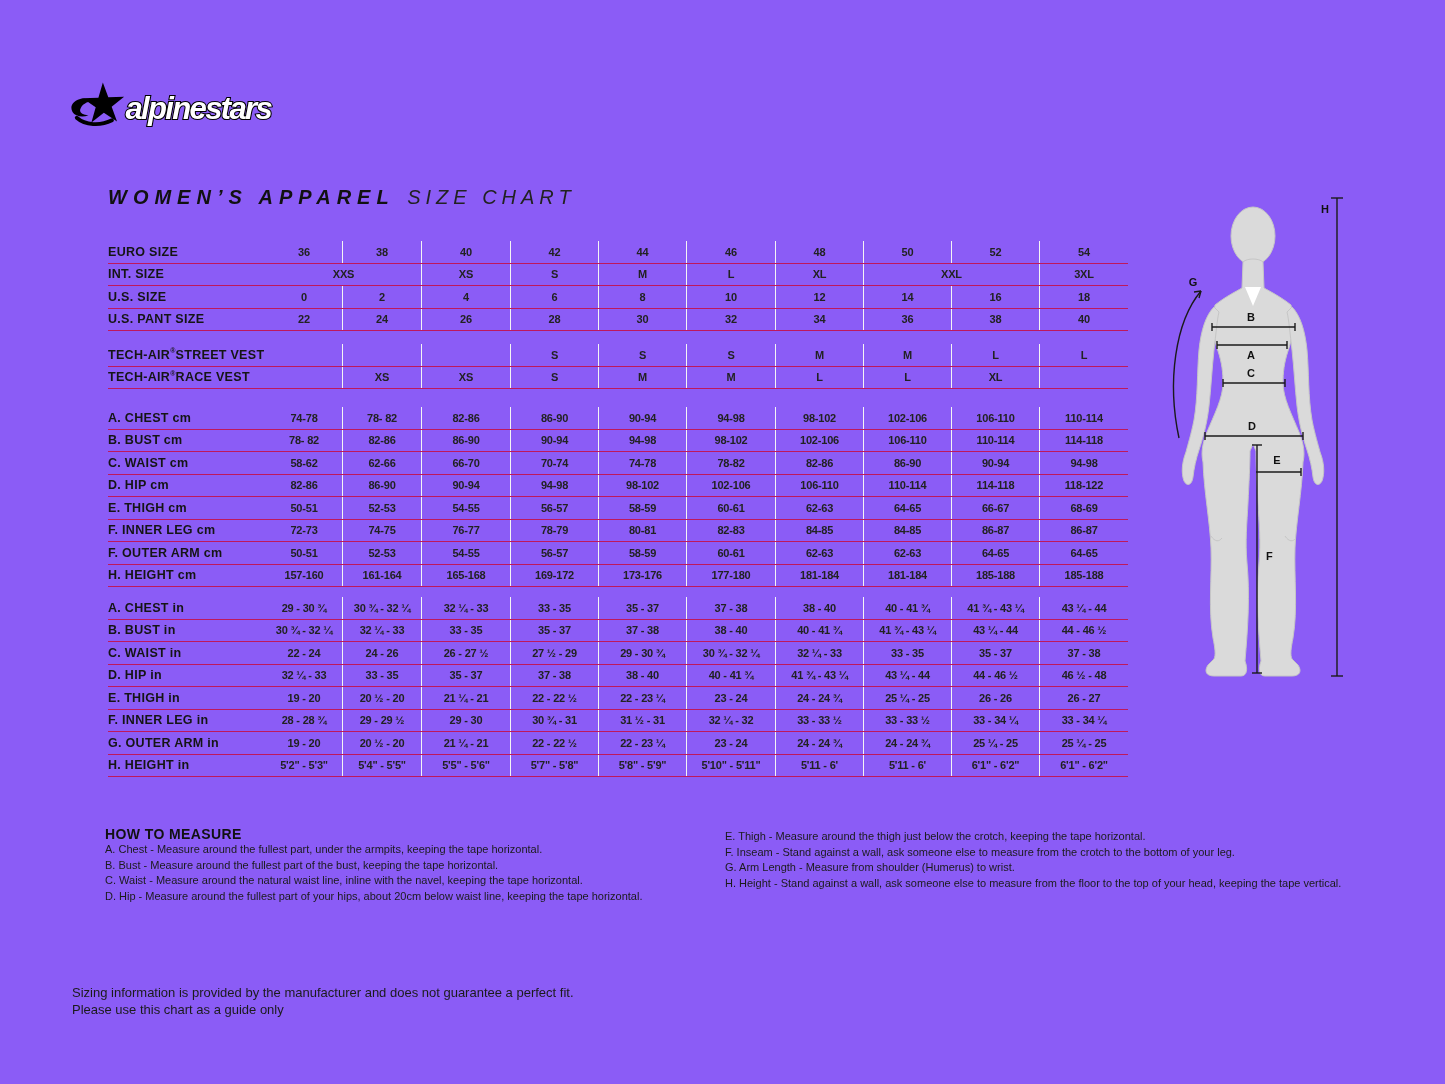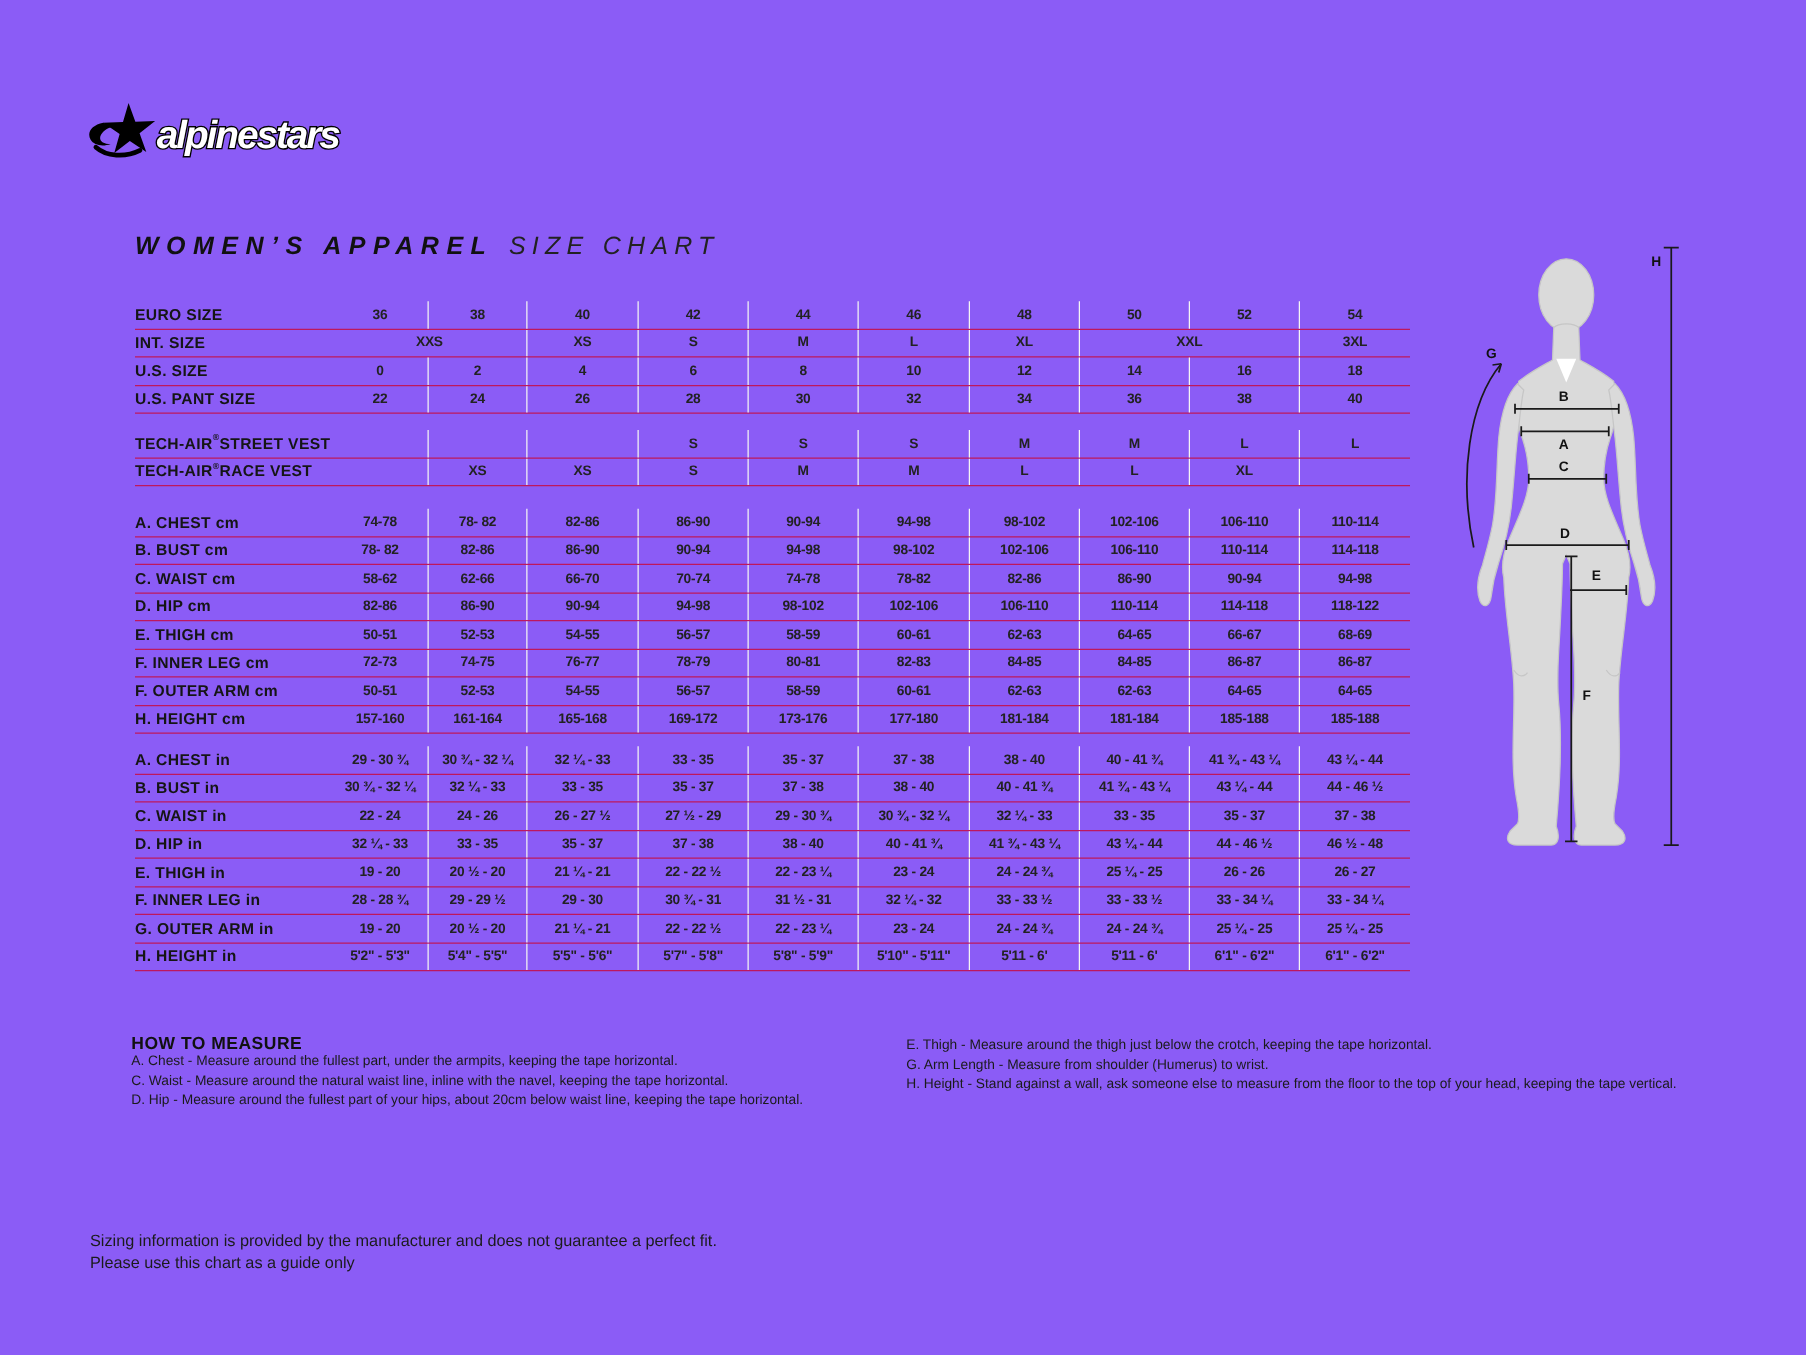--- a/index.html
+++ b/index.html
@@ -448,27 +448,29 @@
       <text x="111" y="368">F</text>
       <text x="38" y="94" text-anchor="middle">G</text>
       <text x="174" y="21" text-anchor="end">H</text>
     </g>
   </svg>
 
   <div class="measure-left">
     <div class="m-heading">HOW TO MEASURE</div>
     <div class="m-lines">
         <div class="m-line">A. Chest - Measure around the fullest part, under the armpits, keeping the tape horizontal.</div>
+        <div class="m-line">B. Bust - Measure around the fullest part of the bust, keeping the tape horizontal.</div>
         <div class="m-line">C. Waist - Measure around the natural waist line, inline with the navel, keeping the tape horizontal.</div>
         <div class="m-line">D. Hip - Measure around the fullest part of your hips, about 20cm below waist line, keeping the tape horizontal.</div>
       </div>
   </div>
   <div class="measure-right">
     <div class="m-lines" style="margin-top:0">
         <div class="m-line">E. Thigh - Measure around the thigh just below the crotch, keeping the tape horizontal.</div>
+        <div class="m-line">F. Inseam - Stand against a wall, ask someone else to measure from the crotch to the bottom of your leg.</div>
         <div class="m-line">G. Arm Length - Measure from shoulder (Humerus) to wrist.</div>
         <div class="m-line">H. Height - Stand against a wall, ask someone else to measure from the floor to the top of your head, keeping the tape vertical.</div>
       </div>
   </div>
 
   <div class="footer">
     <div>Sizing information is provided by the manufacturer and does not guarantee a perfect fit.</div>
     <div>Please use this chart as a guide only</div>
   </div>
 

